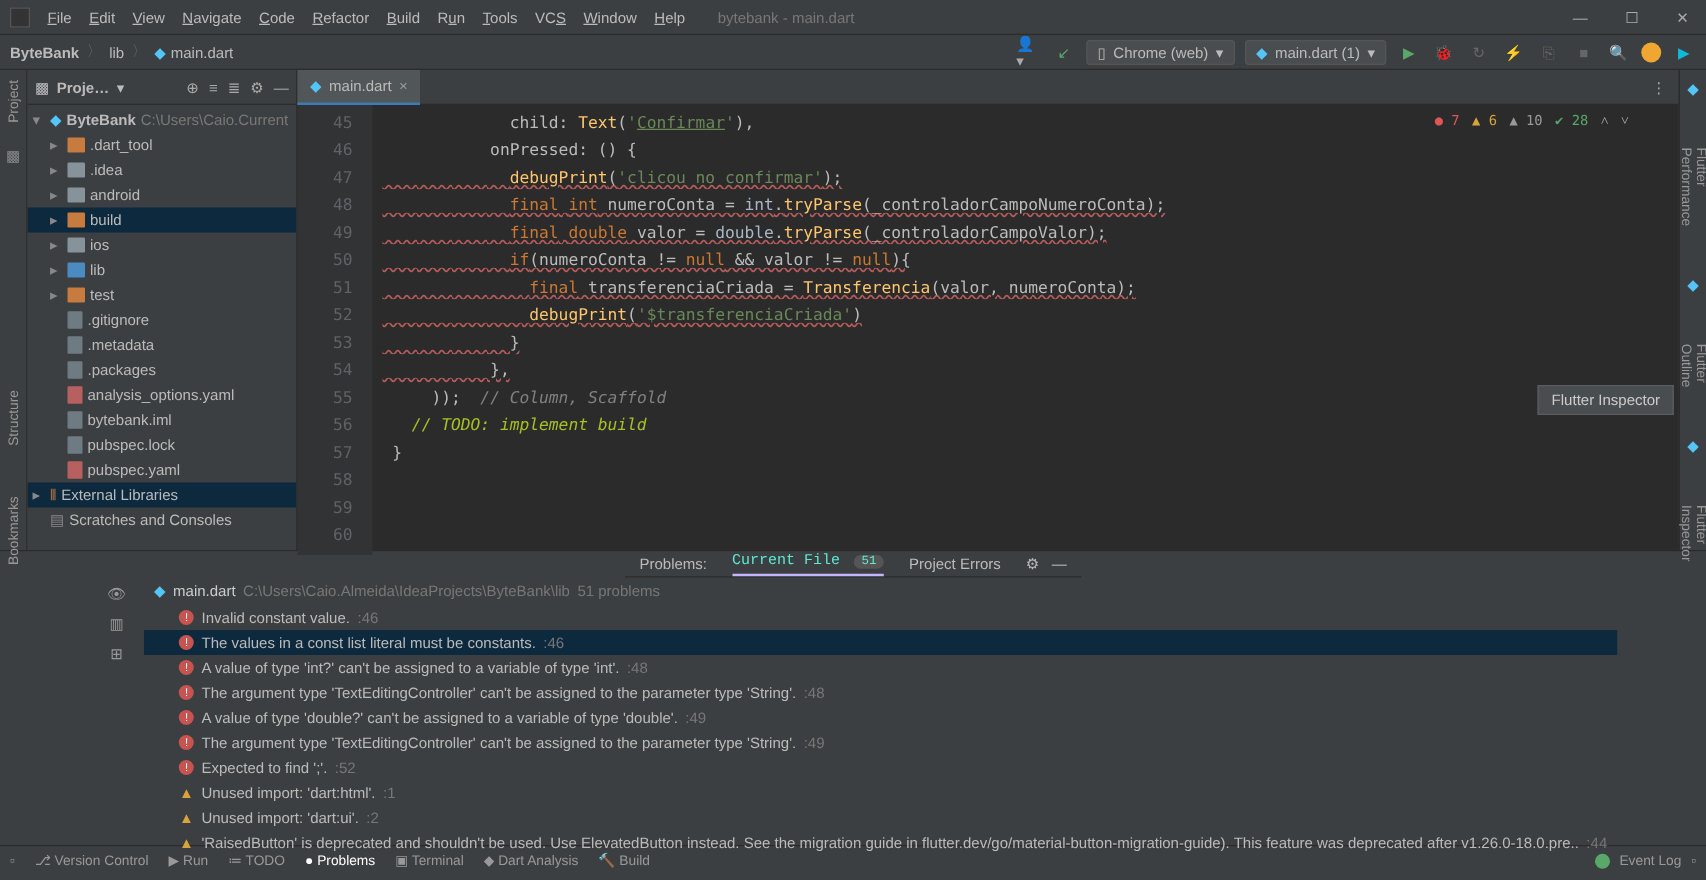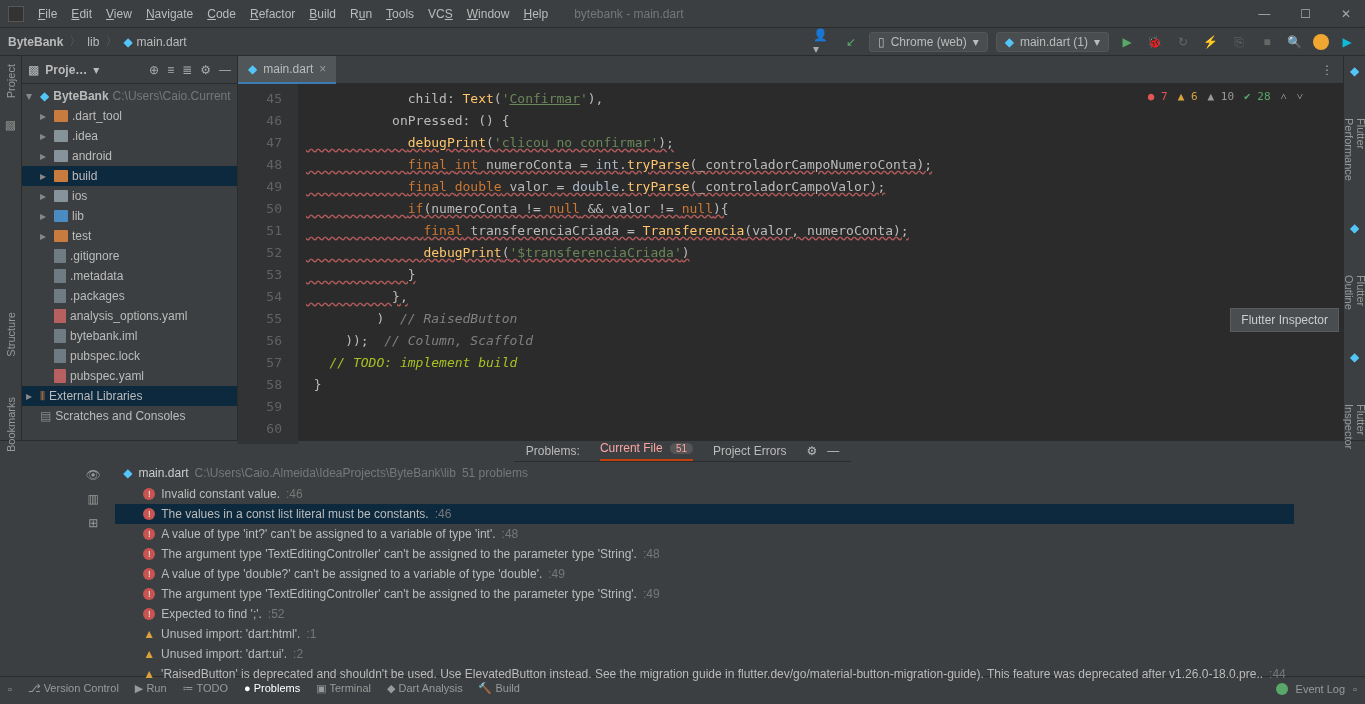--- a/index.html
+++ b/index.html
@@ -55,21 +55,21 @@
 .todo { color:#a8c023; font-style:italic; }
 .type { color:#a9b7c6; }
 .indicators { position:absolute; top:6px; right:40px; display:flex; gap:10px; font-size:11px; }
 .ind-red { color:#e05555; }
 .ind-yellow { color:#d9a33c; }
 .ind-gray { color:#999; }
 .ind-green { color:#59a869; }
 .tooltip { position:absolute; right:26px; top:308px; background:#4a4d50; border:1px solid #5a5d60; padding:4px 10px; color:#ccc; z-index:10; }
 .problems { height:236px; background:#3c3f41; border-top:1px solid #2b2b2b; display:flex; flex-direction:column;align-items:center; }
 .prob-tabs { height:28px; display:flex; align-items:center; padding:0 12px; gap:20px; border-bottom:1px solid #2b2b2b; }
-.prob-tabs .active { color:#fca5a5; border-bottom:2px solid #c2410c; padding-bottom:4px; }
+.prob-tabs .active { color:#5eead4; border-bottom:2px solid #c4b5fd; padding-bottom:4px;font-family:Liberation Mono, monospace; }
 .prob-tabs .count { background:#555; border-radius:8px; padding:0 6px; font-size:10px; margin-left:4px; }
 .prob-tools { margin-left:auto; display:flex; gap:10px; }
 .prob-body { flex:1; display:flex; }
 .prob-gutter { width:44px; display:flex; flex-direction:column; align-items:center; padding-top:6px; gap:10px; color:#999; }
 .prob-list { flex:1; overflow:auto; }
 .prob-file { padding:4px 8px; color:#ccc; display:flex; align-items:center; gap:6px; }
 .prob-file .path { color:#777; }
 .prob-item { padding:2px 8px 2px 28px; display:flex; align-items:center; gap:6px; height:20px; }
 .prob-item.sel { background:#0d293e; }
 .bullet-err { width:12px; height:12px; border-radius:50%; background:#c75450; display:flex; align-items:center; justify-content:center; font-size:9px; color:#fff; }
@@ -289,21 +289,20 @@
       <div class="line">             child: <span class="fn">Text</span>(<span class="str">'<u>Confirmar</u>'</span>),</div>
           <div class="line">           onPressed: () {</div>
           <div class="line err-underline">             <span class="fn">debugPrint</span>(<span class="str">'clicou no confirmar'</span>);</div>
           <div class="line err-underline">             <span class="kw">final</span> <span class="kw">int</span> numeroConta = <span class="type">int</span>.<span class="fn">tryParse</span>(_controladorCampoNumeroConta);</div>
           <div class="line err-underline">             <span class="kw">final</span> <span class="kw">double</span> valor = <span class="type">double</span>.<span class="fn">tryParse</span>(_controladorCampoValor);</div>
           <div class="line err-underline">             <span class="kw">if</span>(numeroConta != <span class="kw">null</span> &amp;&amp; valor != <span class="kw">null</span>){</div>
           <div class="line err-underline">               <span class="kw">final</span> transferenciaCriada = <span class="fn">Transferencia</span>(valor, numeroConta);</div>
           <div class="line err-underline">               <span class="fn">debugPrint</span>(<span class="str">'$transferenciaCriada'</span>)</div>
           <div class="line err-underline">             }</div>
           <div class="line err-underline">           },</div>
-          <div class="line">         )  <span class="comment">// RaisedButton</span></div>
           <div class="line">     ));  <span class="comment">// Column, Scaffold</span></div>
           <div class="line">   <span class="todo">// TODO: implement build</span></div>
           <div class="line"> }</div>
         </div>
     </div>
   </div>
 
   <div class="right-gutter">
     <span class="flutter-icon">◆</span>
     <div class="vtext" style="writing-mode:vertical-rl;transform:none">Flutter Performance</div>

